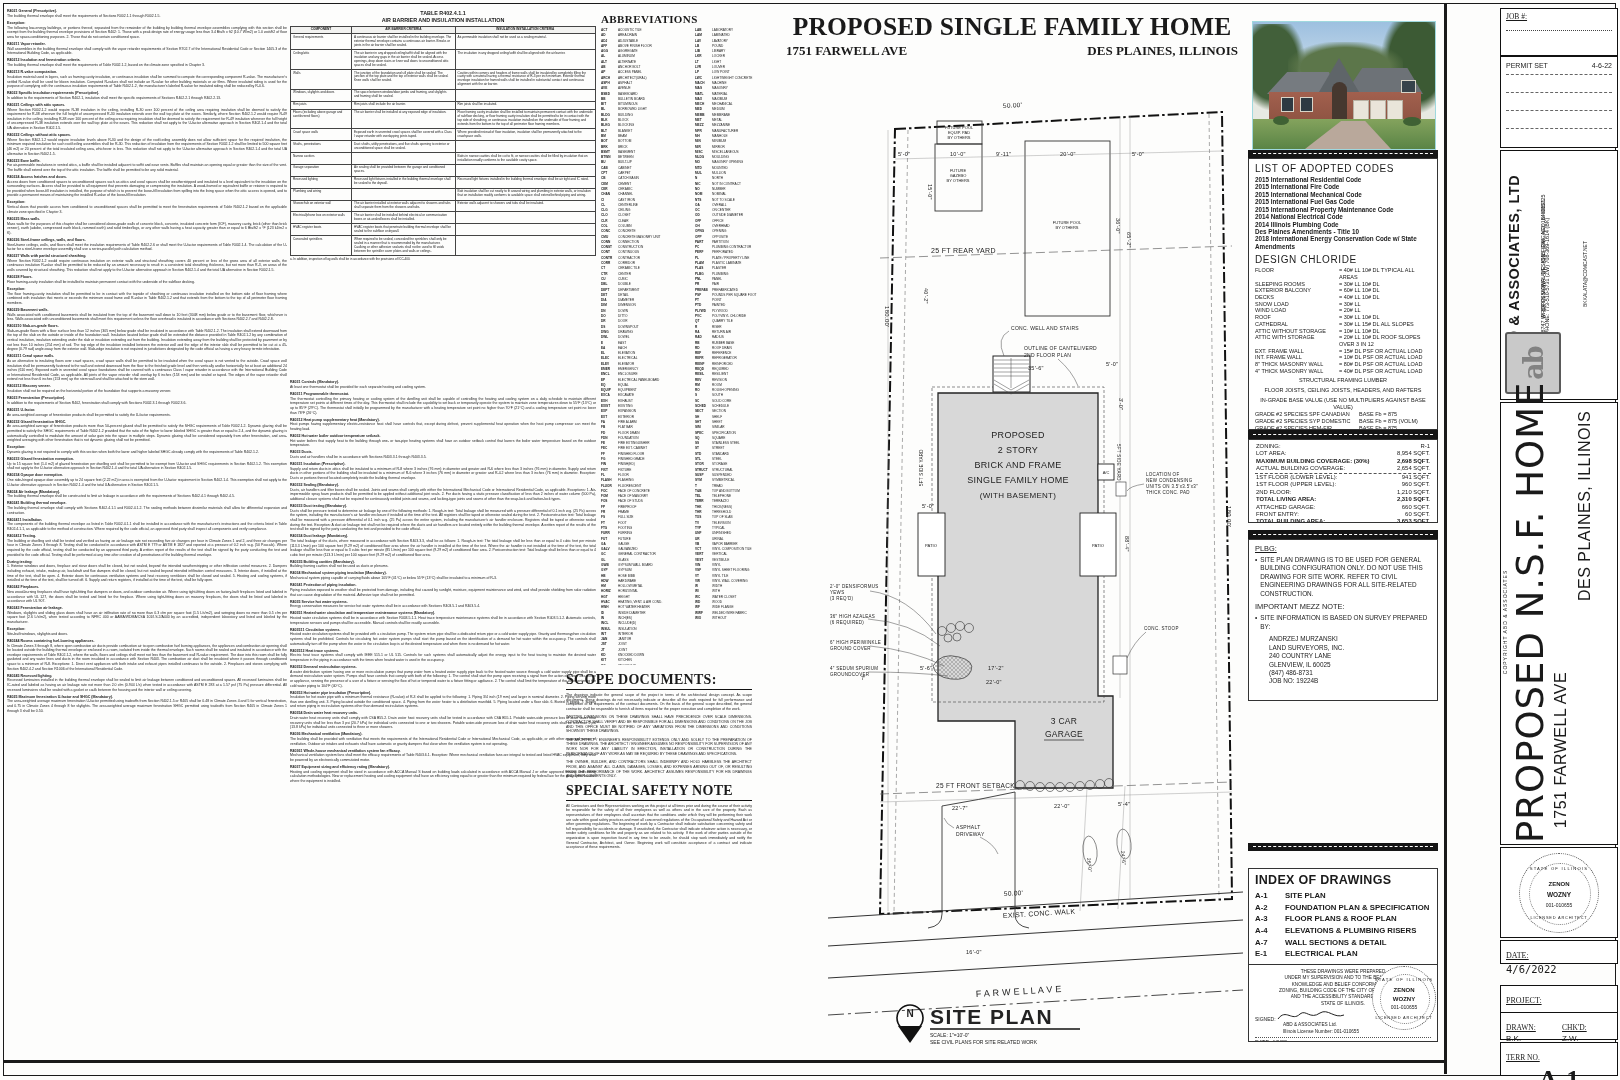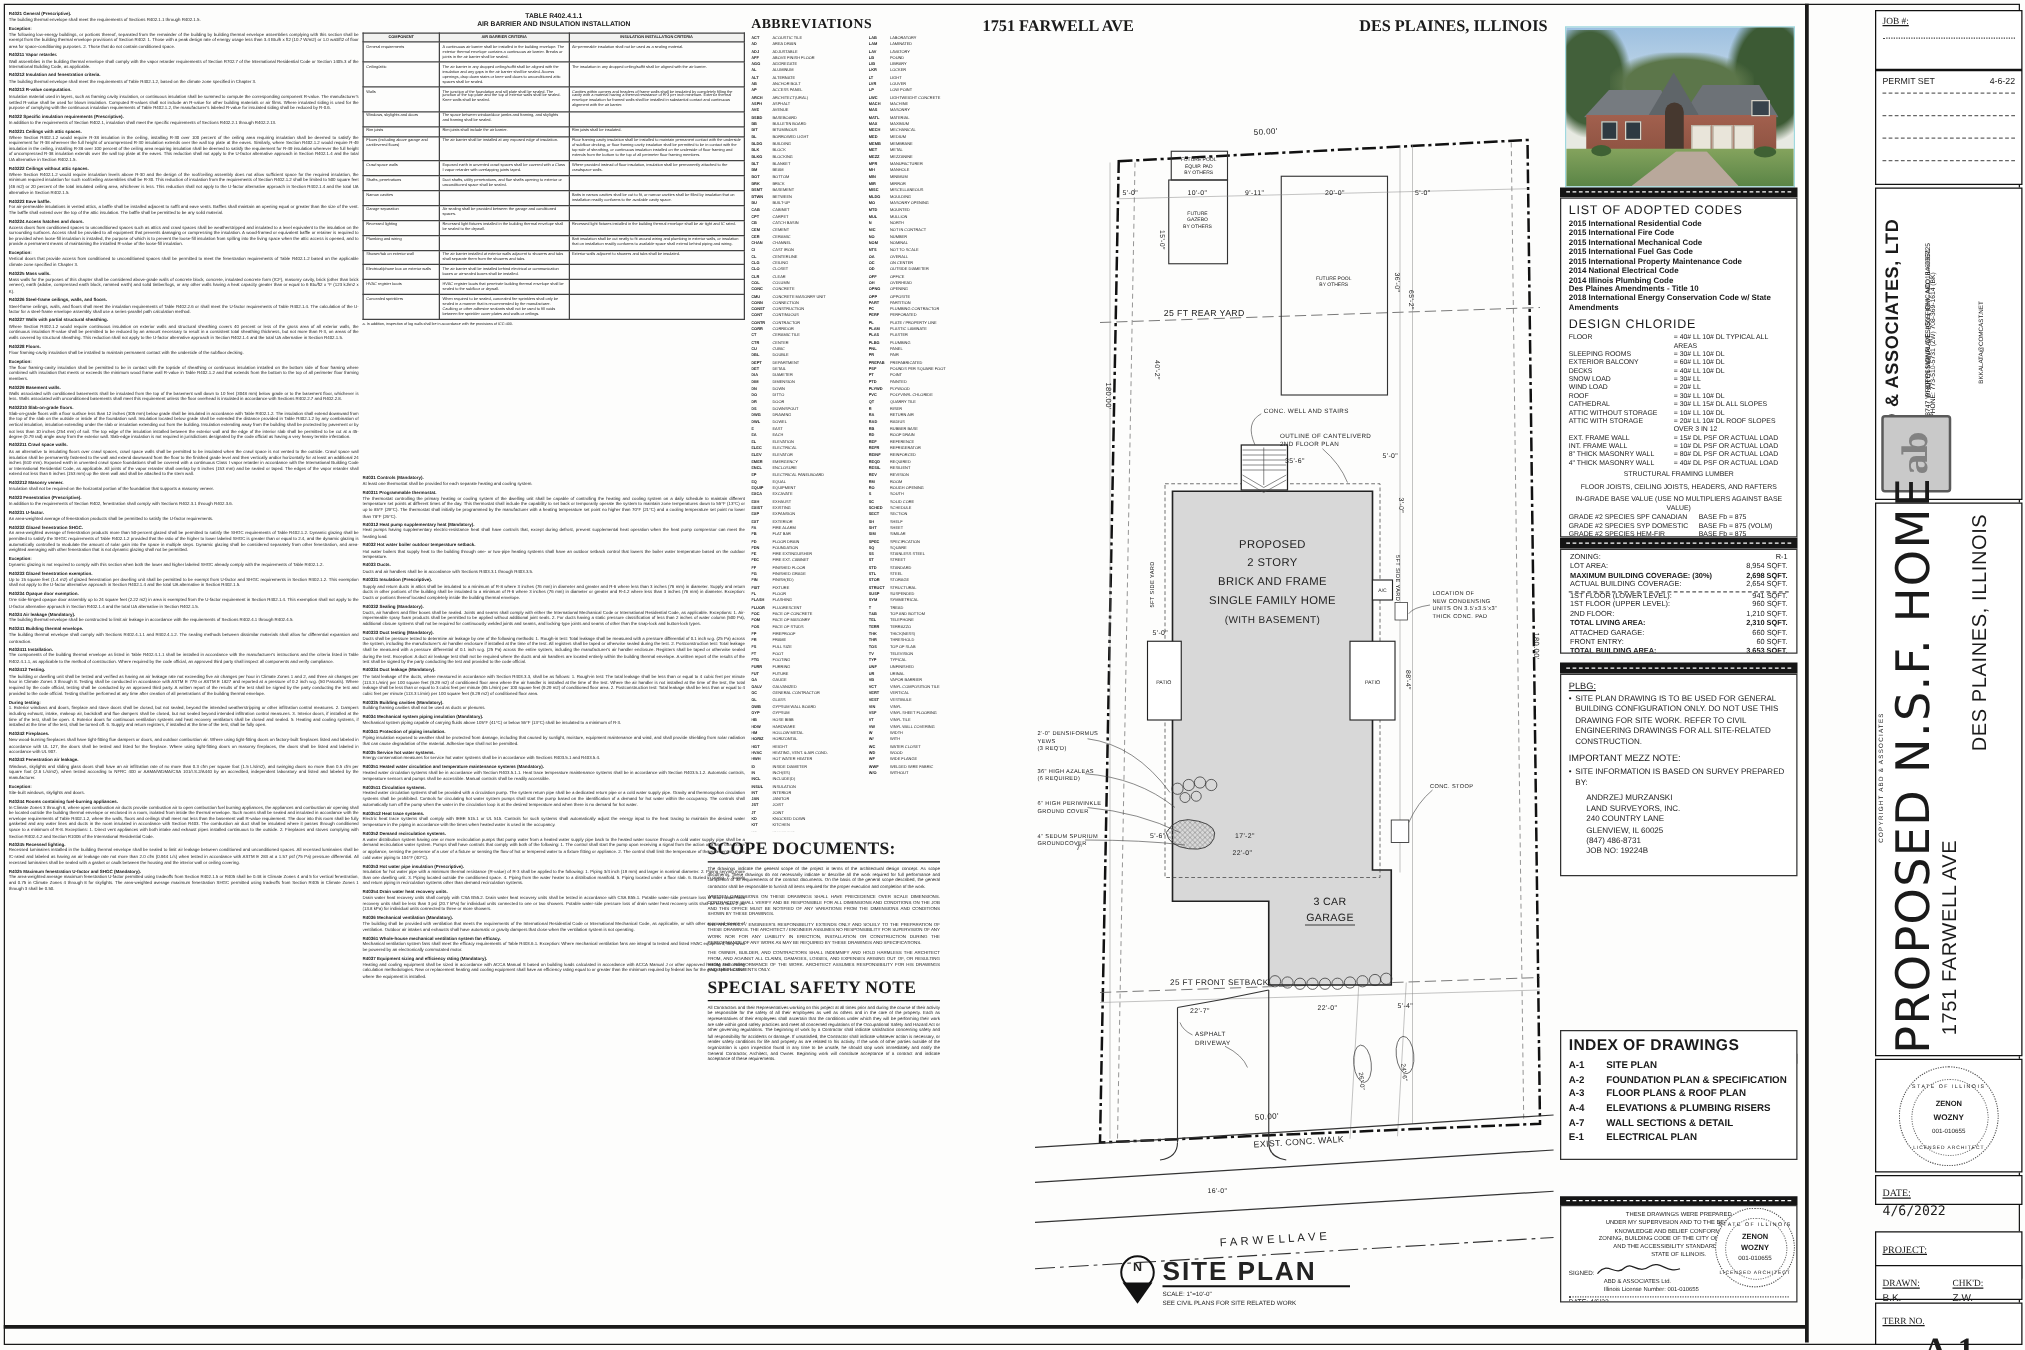--- a/index.html
+++ b/index.html
@@ -1695,20 +1695,21 @@
   <p class="scp">The drawings indicate the general scope of the project in terms of the architectural design concept. As scope documents, these drawings do not necessarily indicate or describe all the work required for full performance and completion of all requirements of the contract documents. On the basis of the general scope described, the general contractor shall be responsible to furnish all items required for the proper execution and completion of the work.</p>
       <p class="scp">WRITTEN DIMENSIONS ON THESE DRAWINGS SHALL HAVE PRECEDENCE OVER SCALE DIMENSIONS.  CONTRACTOR SHALL VERIFY AND BE RESPONSIBLE FOR ALL DIMENSIONS AND CONDITIONS ON THE JOB AND THIS OFFICE MUST BE NOTIFIED OF ANY VARIATIONS FROM THE DIMENSIONS AND CONDITIONS SHOWN BY THESE DRAWINGS.</p>
       <p class="scp">THE ARCHITECT / ENGINEER'S RESPONSIBILITY EXTENDS ONLY AND SOLELY TO THE PREPARATION OF THESE DRAWINGS.  THE ARCHITECT / ENGINEER ASSUMES NO RESPONSIBILITY FOR SUPERVISION OF ANY WORK NOR FOR ANY LIABILITY IN ERECTION, INSTALLATION OR CONSTRUCTION DURING THE PERFORMANCE OF ANY WORK AS MAY BE REQUIRED BY THESE DRAWINGS AND SPECIFICATIONS.</p>
       <p class="scp">THE OWNER, BUILDER, AND CONTRACTORS SHALL INDEMNIFY AND HOLD HARMLESS THE ARCHITECT FROM, AND AGAINST ALL CLAIMS, DAMAGES, LOSSES, AND EXPENSES ARISING OUT OF, OR RESULTING FROM THE PERFORMANCE OF THE WORK.  ARCHITECT ASSUMES RESPONSIBILITY FOR HIS DRAWINGS AND THEIR CONTENTS ONLY.</p>
     </div>
   <div class="bigserif">SPECIAL SAFETY NOTE</div>
   <p class="scp">All Contractors and their Representatives working on this project at all times prior and during the course of their activity be responsible for the safety of all their employees as well as others and in the care of the property. Each as representatives of their employees shall ascertain that the conditions under which they will be performing their work are safe within good safety practices and meet all concerned regulations of the Occupational Safety and Hazard Act or other governing regulations. The beginning of work by a Contractor shall indicate satisfaction concerning safety and full responsibility for accidents or damage. If unsatisfied, the Contractor shall indicate whatever action is necessary, or render safety conditions for life and property as are related to his activity. If the work of other parties outside of the organization is upon inspection found in any time to be unsafe, he should stop work immediately and notify the General Contractor, Architect, and Owner. Beginning work will constitute acceptance of a contract and indicate acceptance of these requirements.</p>
 </div>
 
 <div class="abs hdr">
+  <h1>PROPOSED SINGLE FAMILY HOME</h1>
   <div class="hdrsub">
     <span>1751 FARWELL AVE</span>
     <span>DES PLAINES, ILLINOIS</span>
   </div>
 </div>
 
 <svg class="abs plansvg" viewBox="0 0 415 1010">
   <defs>
     <pattern id="xhatch" width="4" height="4" patternUnits="userSpaceOnUse">
       <path d="M0,4 L4,0 M0,0 L4,4" stroke="#777" stroke-width="0.4"></path>
@@ -2147,21 +2148,21 @@
 
   <div>ANDRZEJ MURZANSKI</div>
       <div>LAND SURVEYORS, INC.</div>
       <div>240 COUNTRY LANE</div>
       <div>GLENVIEW, IL 60025</div>
       <div>(847) 486-8731</div>
       <div>JOB NO:  19224B</div>
     </div>
 </div>
 
-<div class="box" style="top:824px;height:104px">
+<div class="box" style="top:868px;height:104px">
   <div class="ixttl">INDEX OF DRAWINGS</div>
   <div>
 
       <div class="ixrow">
         <span class="ixn">A-1</span>
         <span>SITE PLAN</span>
       </div>
 
       <div class="ixrow">
         <span class="ixn">A-2</span>

